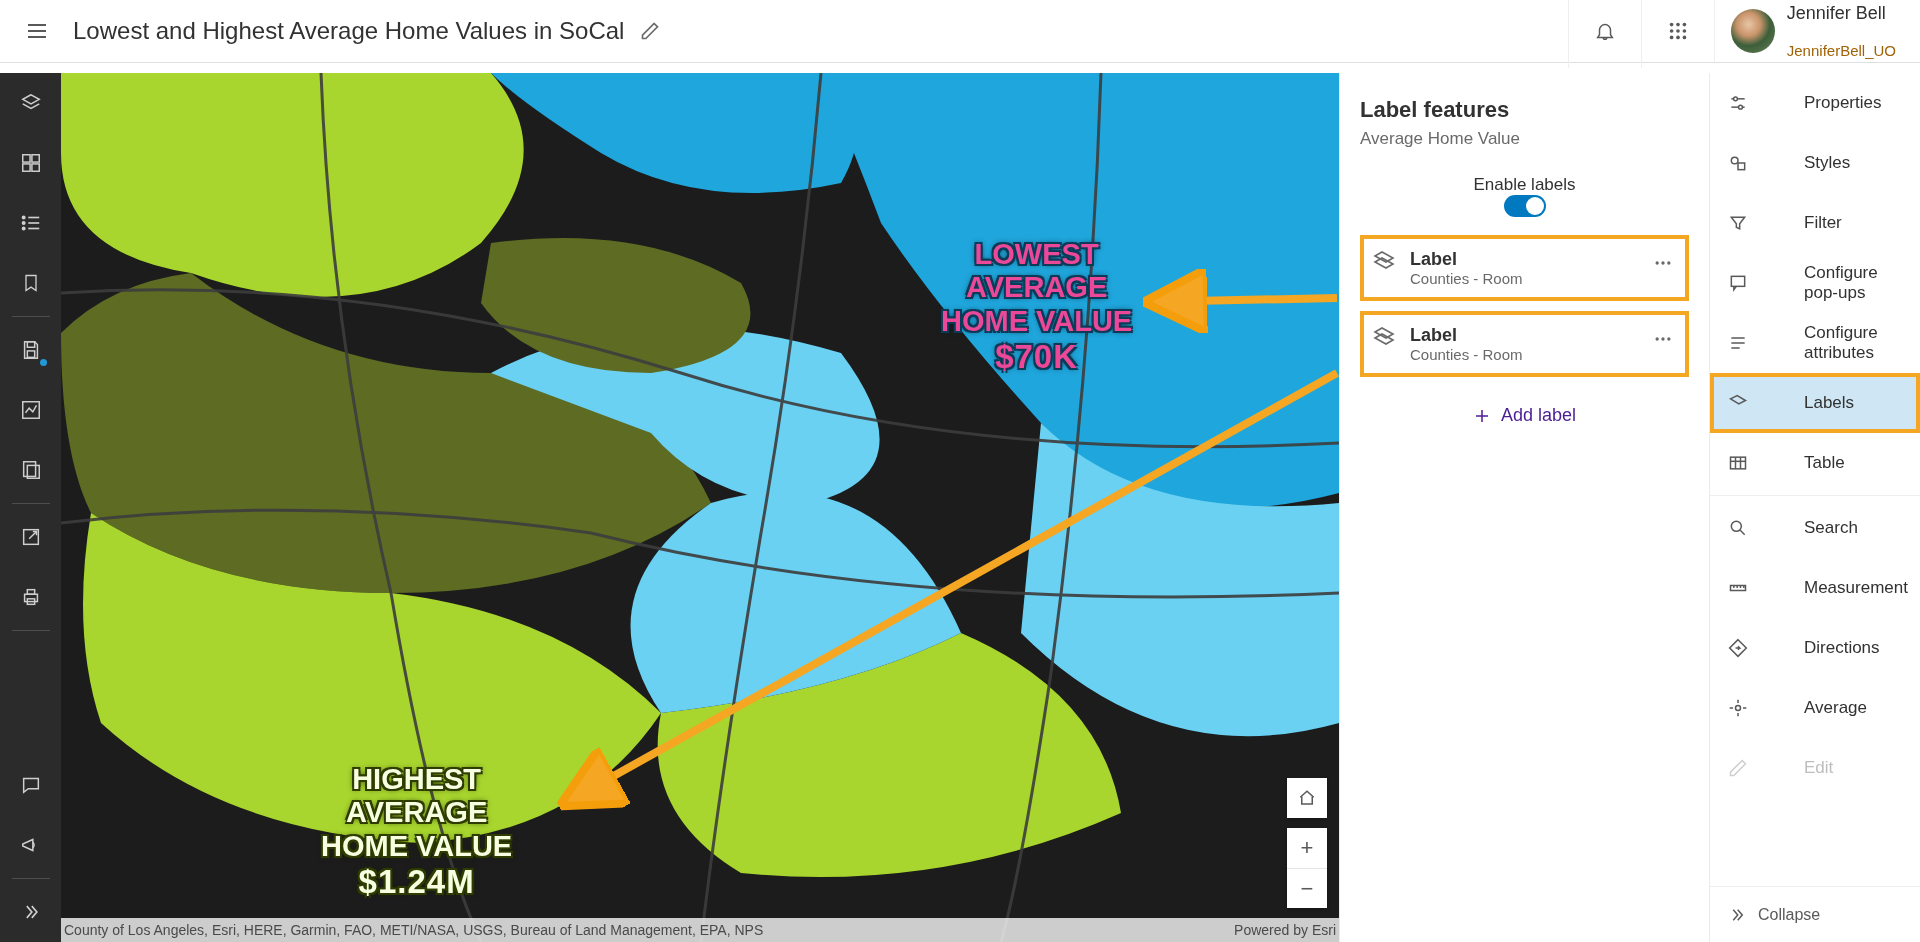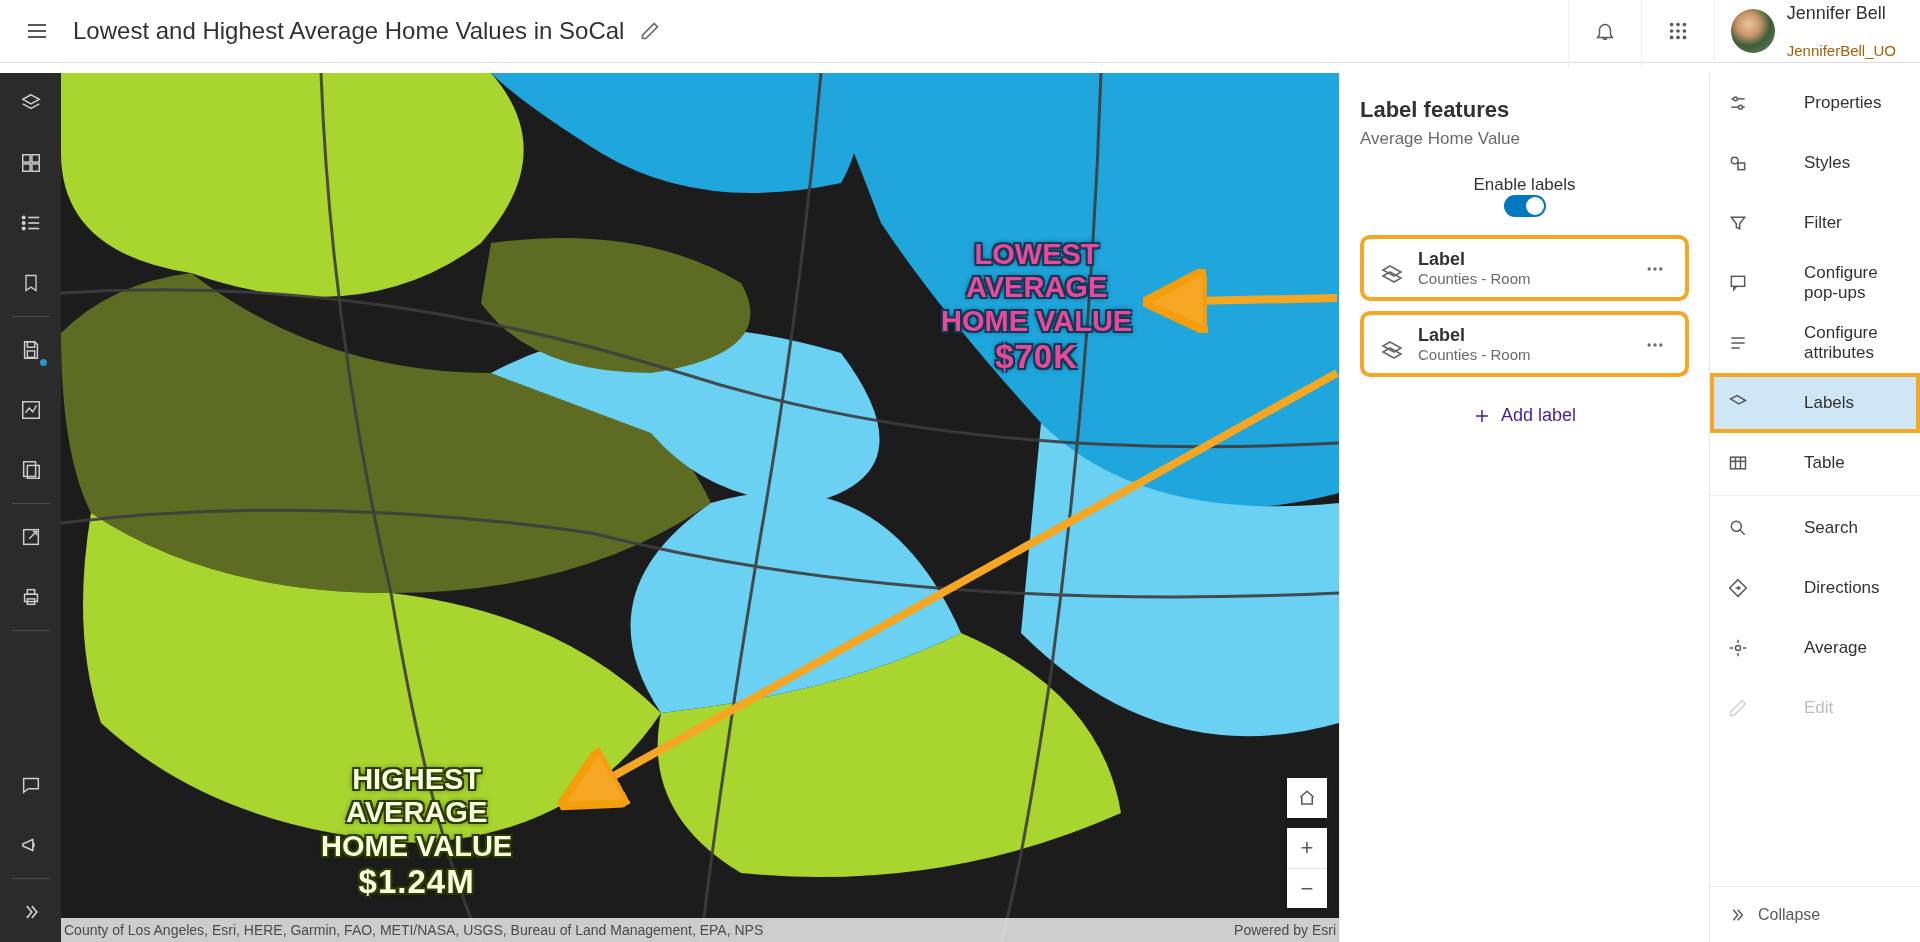--- a/index.html
+++ b/index.html
@@ -203,24 +203,24 @@
     background: #0079c1; position: relative;
   }
   .switch::after {
     content: "";
     position: absolute; top: 2px; right: 2px;
     width: 18px; height: 18px; border-radius: 50%;
     background: #fff;
   }
   .label-card {
     border: 4px solid #f5a623;
-    border-radius: 10px;
-    display: flex;
-    align-items: flex-end;
-    padding: 10px 16px;
+    border-radius: 0;
+    display: flex;
+    align-items: flex-start;
+    padding: 10px 8px;
     margin-bottom: 10px;
     cursor: pointer;
     background: #fff;
   }
   .label-card .tag-icon {
     color: #6a6a6a; margin-right: 14px; flex-shrink: 0;
   }
   .label-card .lc-body { flex: 1; }
   .label-card .lc-title { font-size: 18px; font-weight: 600; }
   .label-card .lc-sub { font-size: 15px; color: #6a6a6a; }
@@ -602,20 +602,30 @@
   <div class="rr-divider"></div>
 
   <div class="rr-item">
     <svg width="20" height="20" viewBox="0 0 24 24" fill="none" stroke="currentColor" stroke-width="1.8">
       <circle cx="10" cy="10" r="6"></circle>
         <line x1="20" y1="20" x2="14.5" y2="14.5"></line>
     </svg>
     <span>Search</span>
   </div>
 
+  <div class="rr-item">
+    <svg width="20" height="20" viewBox="0 0 24 24" fill="none" stroke="currentColor" stroke-width="1.8">
+      <rect x="3" y="9" width="18" height="6"></rect>
+        <line x1="7" y1="9" x2="7" y2="12"></line>
+        <line x1="11" y1="9" x2="11" y2="12"></line>
+        <line x1="15" y1="9" x2="15" y2="12"></line>
+        <line x1="19" y1="9" x2="19" y2="12"></line>
+    </svg>
+    <span>Measurement</span>
+  </div>
 
   <div class="rr-item">
     <svg width="20" height="20" viewBox="0 0 24 24" fill="none" stroke="currentColor" stroke-width="1.8">
       <path d="M12 2l10 10-10 10L2 12z"></path>
         <path d="M9 12h5l-2-2m2 2-2 2"></path>
     </svg>
     <span>Directions</span>
   </div>
 
   <div class="rr-item">

